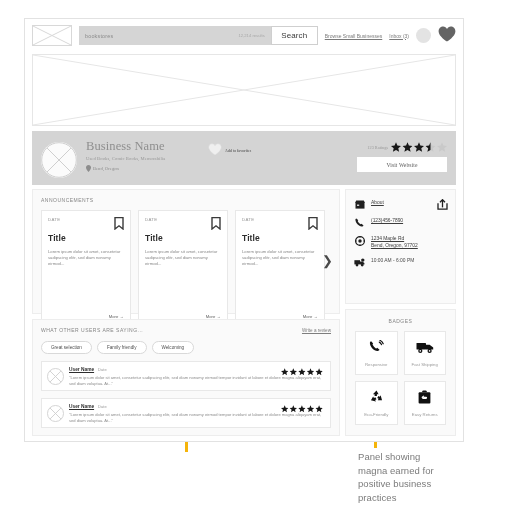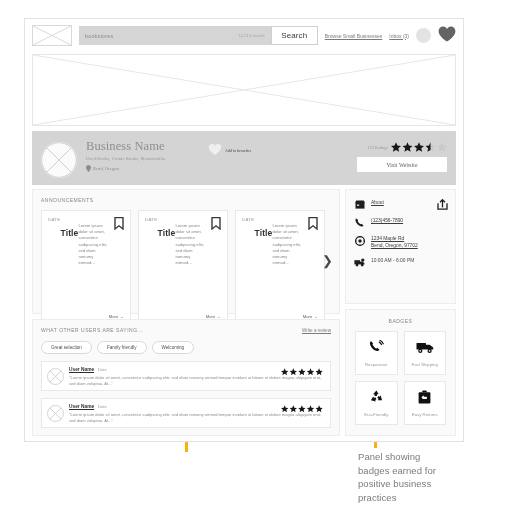--- a/index.html
+++ b/index.html
@@ -124,21 +124,21 @@
   .sec-label {
     font-size: 5px; color: #858585; letter-spacing: .5px;
   }
   .ann-cards {
     display: flex; gap: 7px; margin-top: 7px;
     position: relative;
   }
   .ann-card {
     width: 90px; height: 115px; background: #fff;
     border: 1px solid #e8e8e8; padding: 6px 6px 5px 6px;
-    display: flex; flex-direction: row;
+    display: flex; flex-direction: column;
     position: relative;
   }
   .ann-date { font-size: 4.4px; color: #969696; letter-spacing: .3px; }
   .bookmark-ico { position: absolute; right: 6px; top: 5px; }
   .ann-title {
     font-size: 8.5px; color: #2e2e2e; font-weight: bold;
     margin-top: 11px; letter-spacing: .1px;
   }
   .ann-body {
     font-size: 4.2px; color: #888888; line-height: 6.2px;
@@ -575,17 +575,17 @@
           </span>
           <span class="badge-label">Easy Returns</span>
         </div>
       </div>
     </div>
 
   </div>
 
 
   <div class="anno-text" style="left:358px; top:450px; width:135px; white-space: pre-line;">Panel showing
-badges earned for
+magna earned for
 positive business
 practices</div>
 
 </div>
 
 </body></html>

